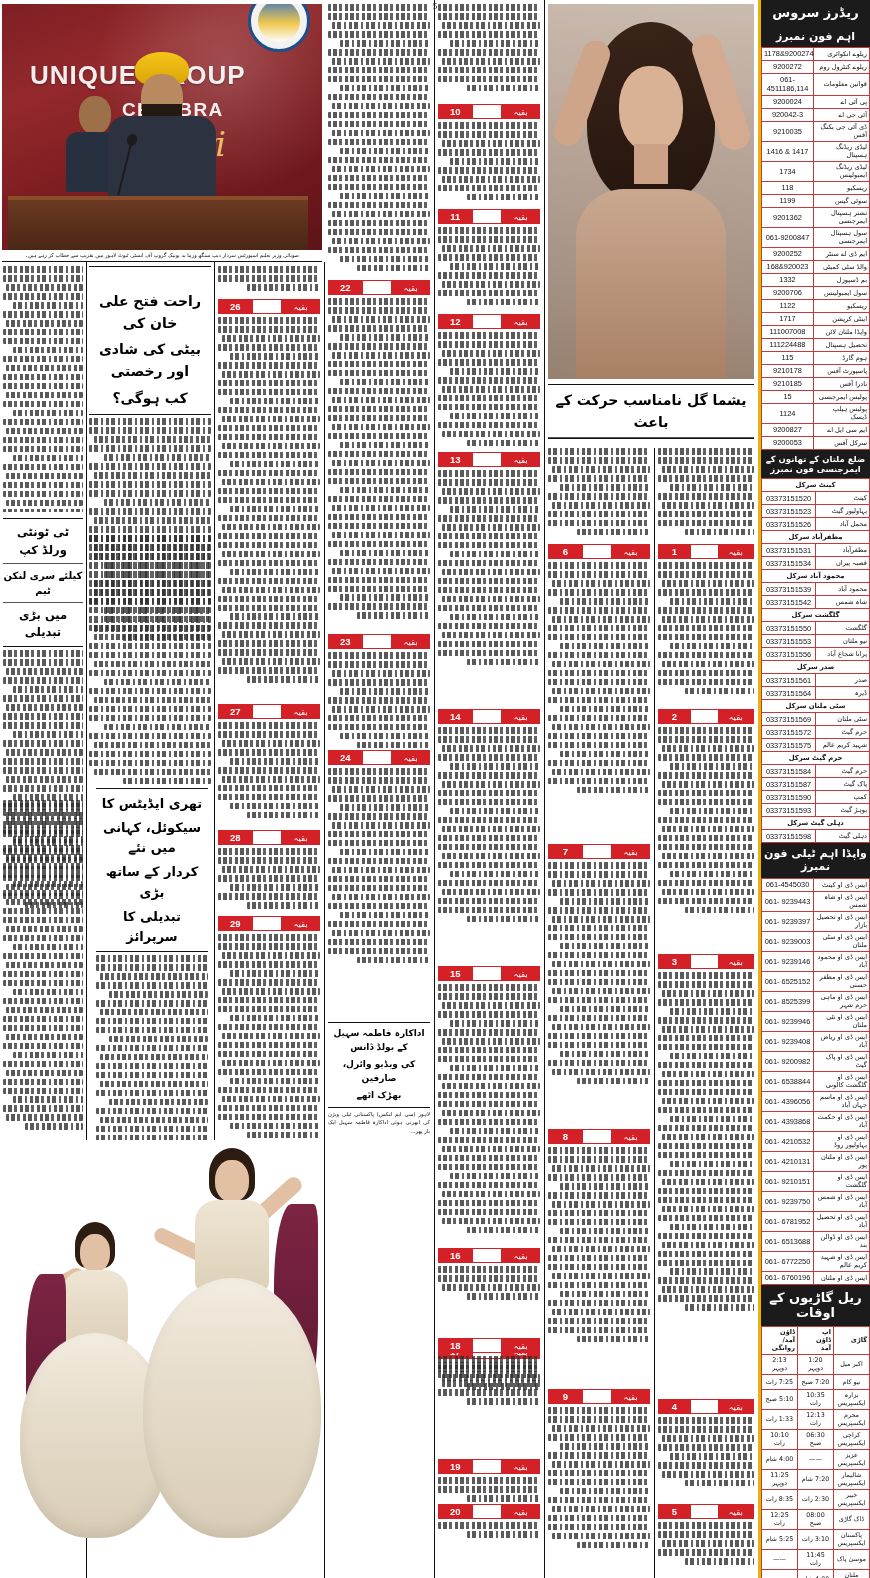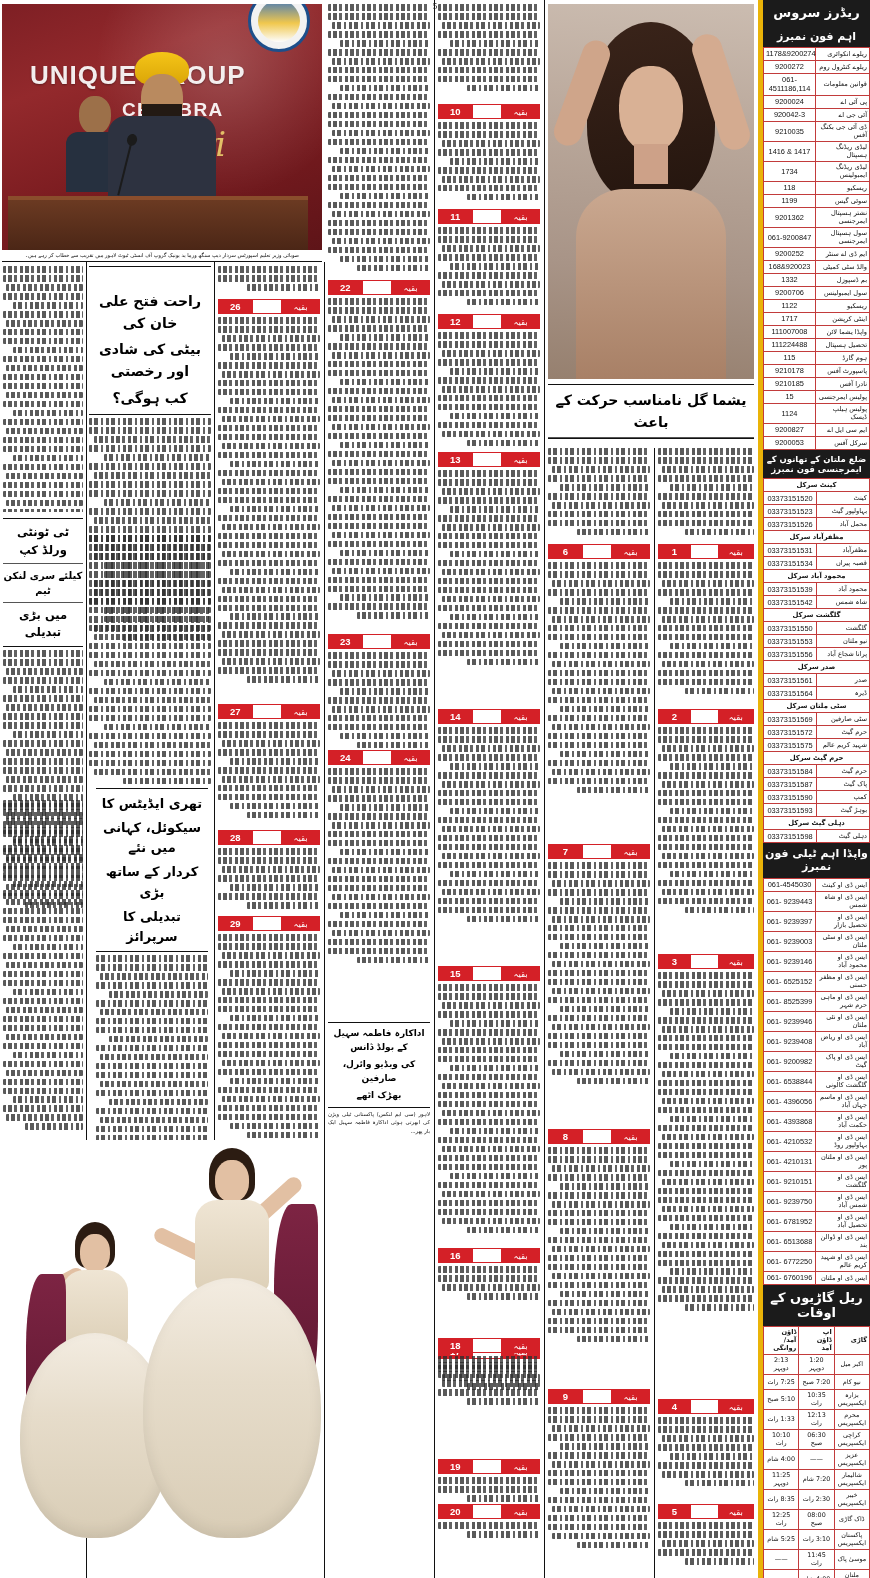--- a/index.html
+++ b/index.html
@@ -305,21 +305,21 @@
     position:absolute; border-radius:12px; background:#e2c0a3;
   }
 
   
   .svc-col {
     position: absolute;
     top: 0; right: 0;
     width: 112px;
     height: 1578px;
     background: #fff;
-    border-left: 5px solid #eab308;
+    border-left: 3px solid #eab308;
   }
   .svc-title-black {
     background: #1b1b1b;
     color: #fff;
     text-align: center;
     font-weight: bold;
     direction: rtl;
     padding: 5px 2px;
     font-size: 13px;
     line-height: 1.2;
@@ -470,21 +470,21 @@
           </tr>
           <tr>
             <td class="label">ریسکیو</td>
             <td class="value">1122</td>
           </tr>
           <tr>
             <td class="label">اینٹی کرپشن</td>
             <td class="value">1717</td>
           </tr>
           <tr>
-            <td class="label">واپڈا یشما لائن</td>
+            <td class="label">واپڈا ملتان لائن</td>
             <td class="value">111007008</td>
           </tr>
           <tr>
             <td class="label">تحصیل ہسپتال</td>
             <td class="value">111224488</td>
           </tr>
           <tr>
             <td class="label">ہوم گارڈ</td>
             <td class="value">115</td>
           </tr>
@@ -578,21 +578,21 @@
             <td class="value">03373151561</td>
           </tr>
           <tr>
             <td class="label">ڈیرہ</td>
             <td class="value">03373151564</td>
           </tr>
           <tr class="section">
             <td colspan="2">سٹی ملتان سرکل</td>
           </tr>
           <tr>
-            <td class="label">سٹی صارفین</td>
+            <td class="label">سٹی ملتان</td>
             <td class="value">03373151569</td>
           </tr>
           <tr>
             <td class="label">حرم گیٹ</td>
             <td class="value">03373151572</td>
           </tr>
           <tr>
             <td class="label">شہید کریم عالم</td>
             <td class="value">03373151575</td>
           </tr>

